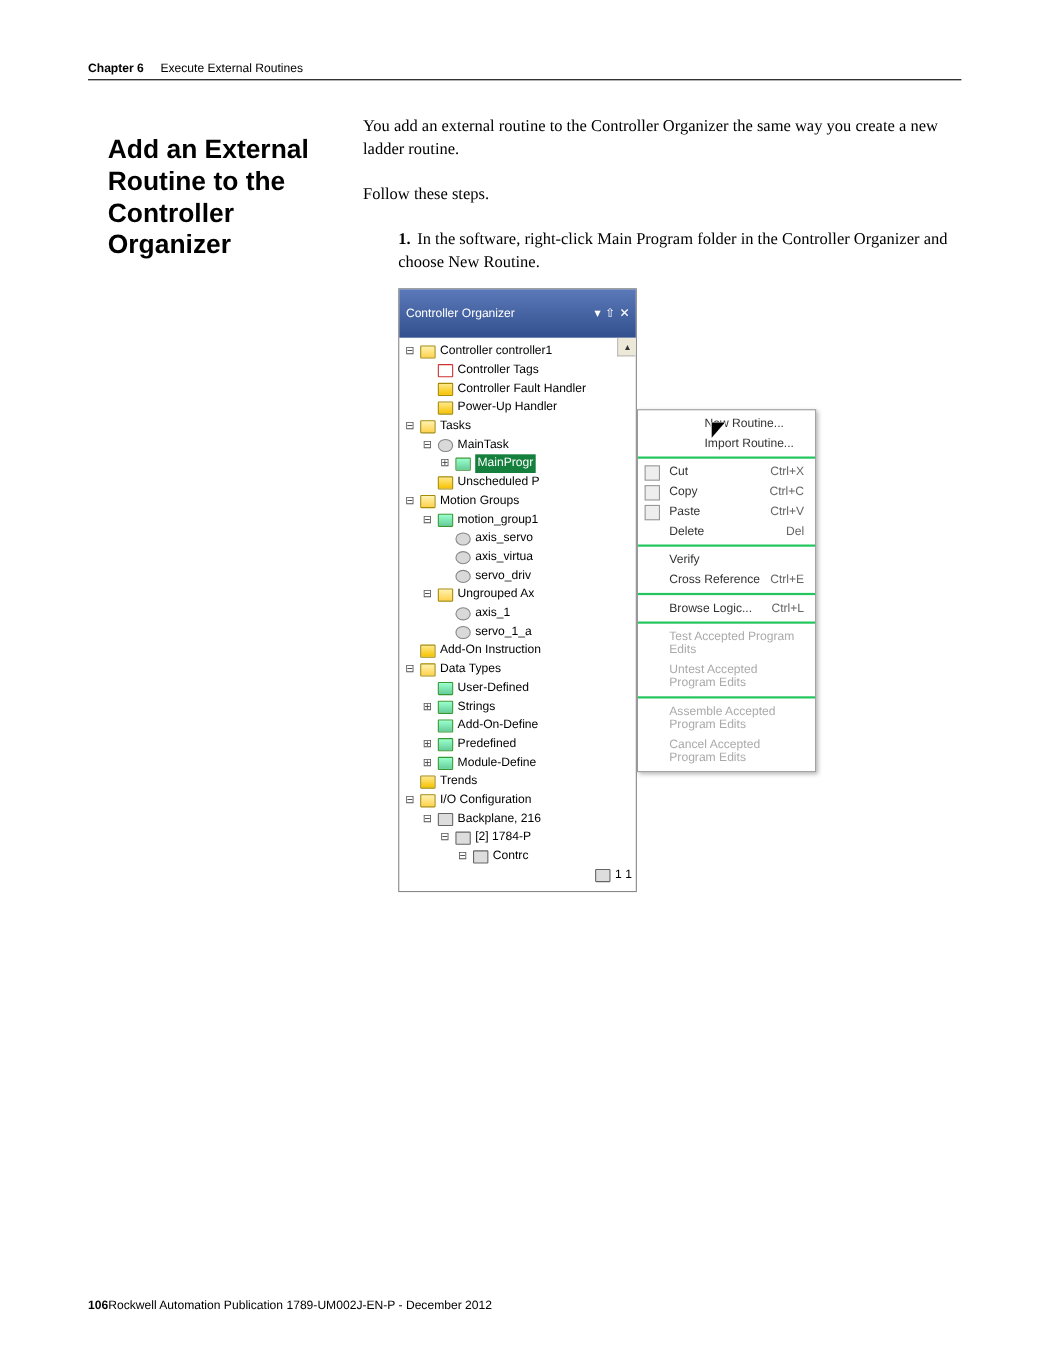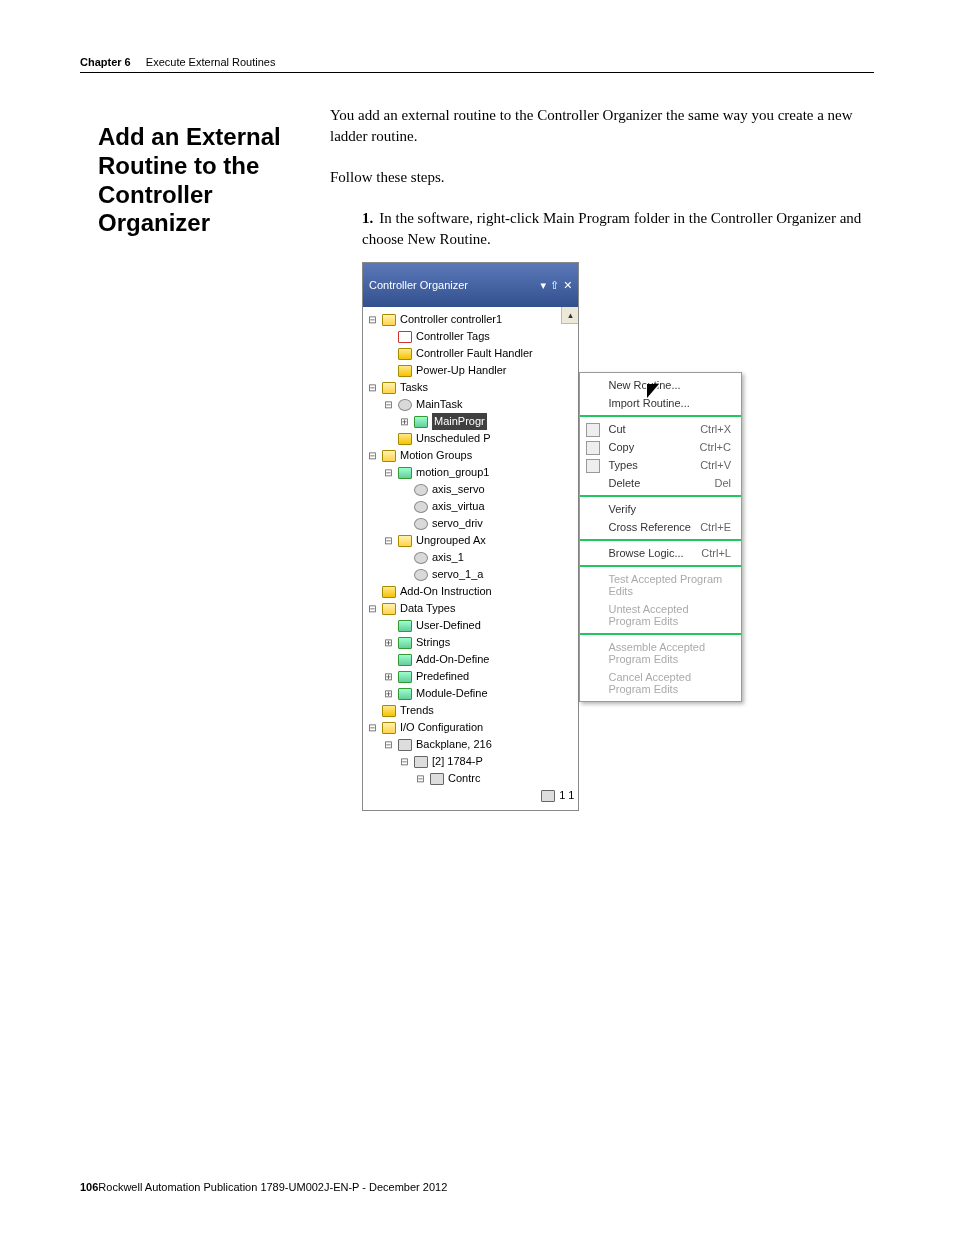--- a/index.html
+++ b/index.html
@@ -125,39 +125,39 @@
   .ico.tag { background:#fff; border-color:#c33; }
   .ico.gear { background:#d9d9d9; border-color:#888; border-radius:50%; }
   .ico.blue { background:linear-gradient(#9fc,#6c9); border-color:#393; }
   .ico.chip { background:#ddd; border-color:#666; }
   .ind0 { padding-left: 0px; }
   .ind1 { padding-left: 16px; }
   .ind2 { padding-left: 32px; }
   .ind3 { padding-left: 48px; }
   .ind4 { padding-left: 64px; justify-content: flex-end; }
   .sel {
-    background:#404040; color:#fff; padding:0 2px;
+    background:#15803d; color:#fff; padding:0 2px;
   }
   .scroll-up {
     position:absolute; top:0; right:0; width:16px; height:16px;
     background:#ece9d8; border-left:1px solid #bbb; border-bottom:1px solid #bbb;
     display:flex; align-items:center; justify-content:center; font-size:9px; color:#333;
   }
   
   .ctx {
     background:#fff;
     border:1px solid #9a9a9a;
     box-shadow: 2px 2px 4px rgba(0,0,0,.3);
     width: 228px;
     font-size: 11px;
     color:#333;
     margin-top: 110px;
   }
   .ctx .grp { border-top:2px solid #22c55e; padding:3px 0; }
-  .ctx .grp:first-child { border-top:none; }
+  .ctx .grp:first-child { border-top:none;padding-left:32px; }
   .ctx .mi {
     display:flex; justify-content:space-between; align-items:center;
     padding: 3px 10px 3px 28px;
     position:relative;
   }
   .ctx .mi.icn::before {
     content:""; position:absolute; left:6px; top:3px; width:14px; height:14px;
     border:1px solid #999; background:#eee; box-sizing:border-box;
   }
   .ctx .mi.disabled { color:#aaa; }
@@ -385,21 +385,21 @@
               <div class="grp">
                 <div class="mi icn">
                   <span>Cut</span>
                   <span class="sc">Ctrl+X</span>
                 </div>
                 <div class="mi icn">
                   <span>Copy</span>
                   <span class="sc">Ctrl+C</span>
                 </div>
                 <div class="mi icn">
-                  <span>Types</span>
+                  <span>Paste</span>
                   <span class="sc">Ctrl+V</span>
                 </div>
                 <div class="mi">
                   <span>Delete</span>
                   <span class="sc">Del</span>
                 </div>
               </div>
               <div class="grp">
                 <div class="mi">
                   <span>Verify</span>

